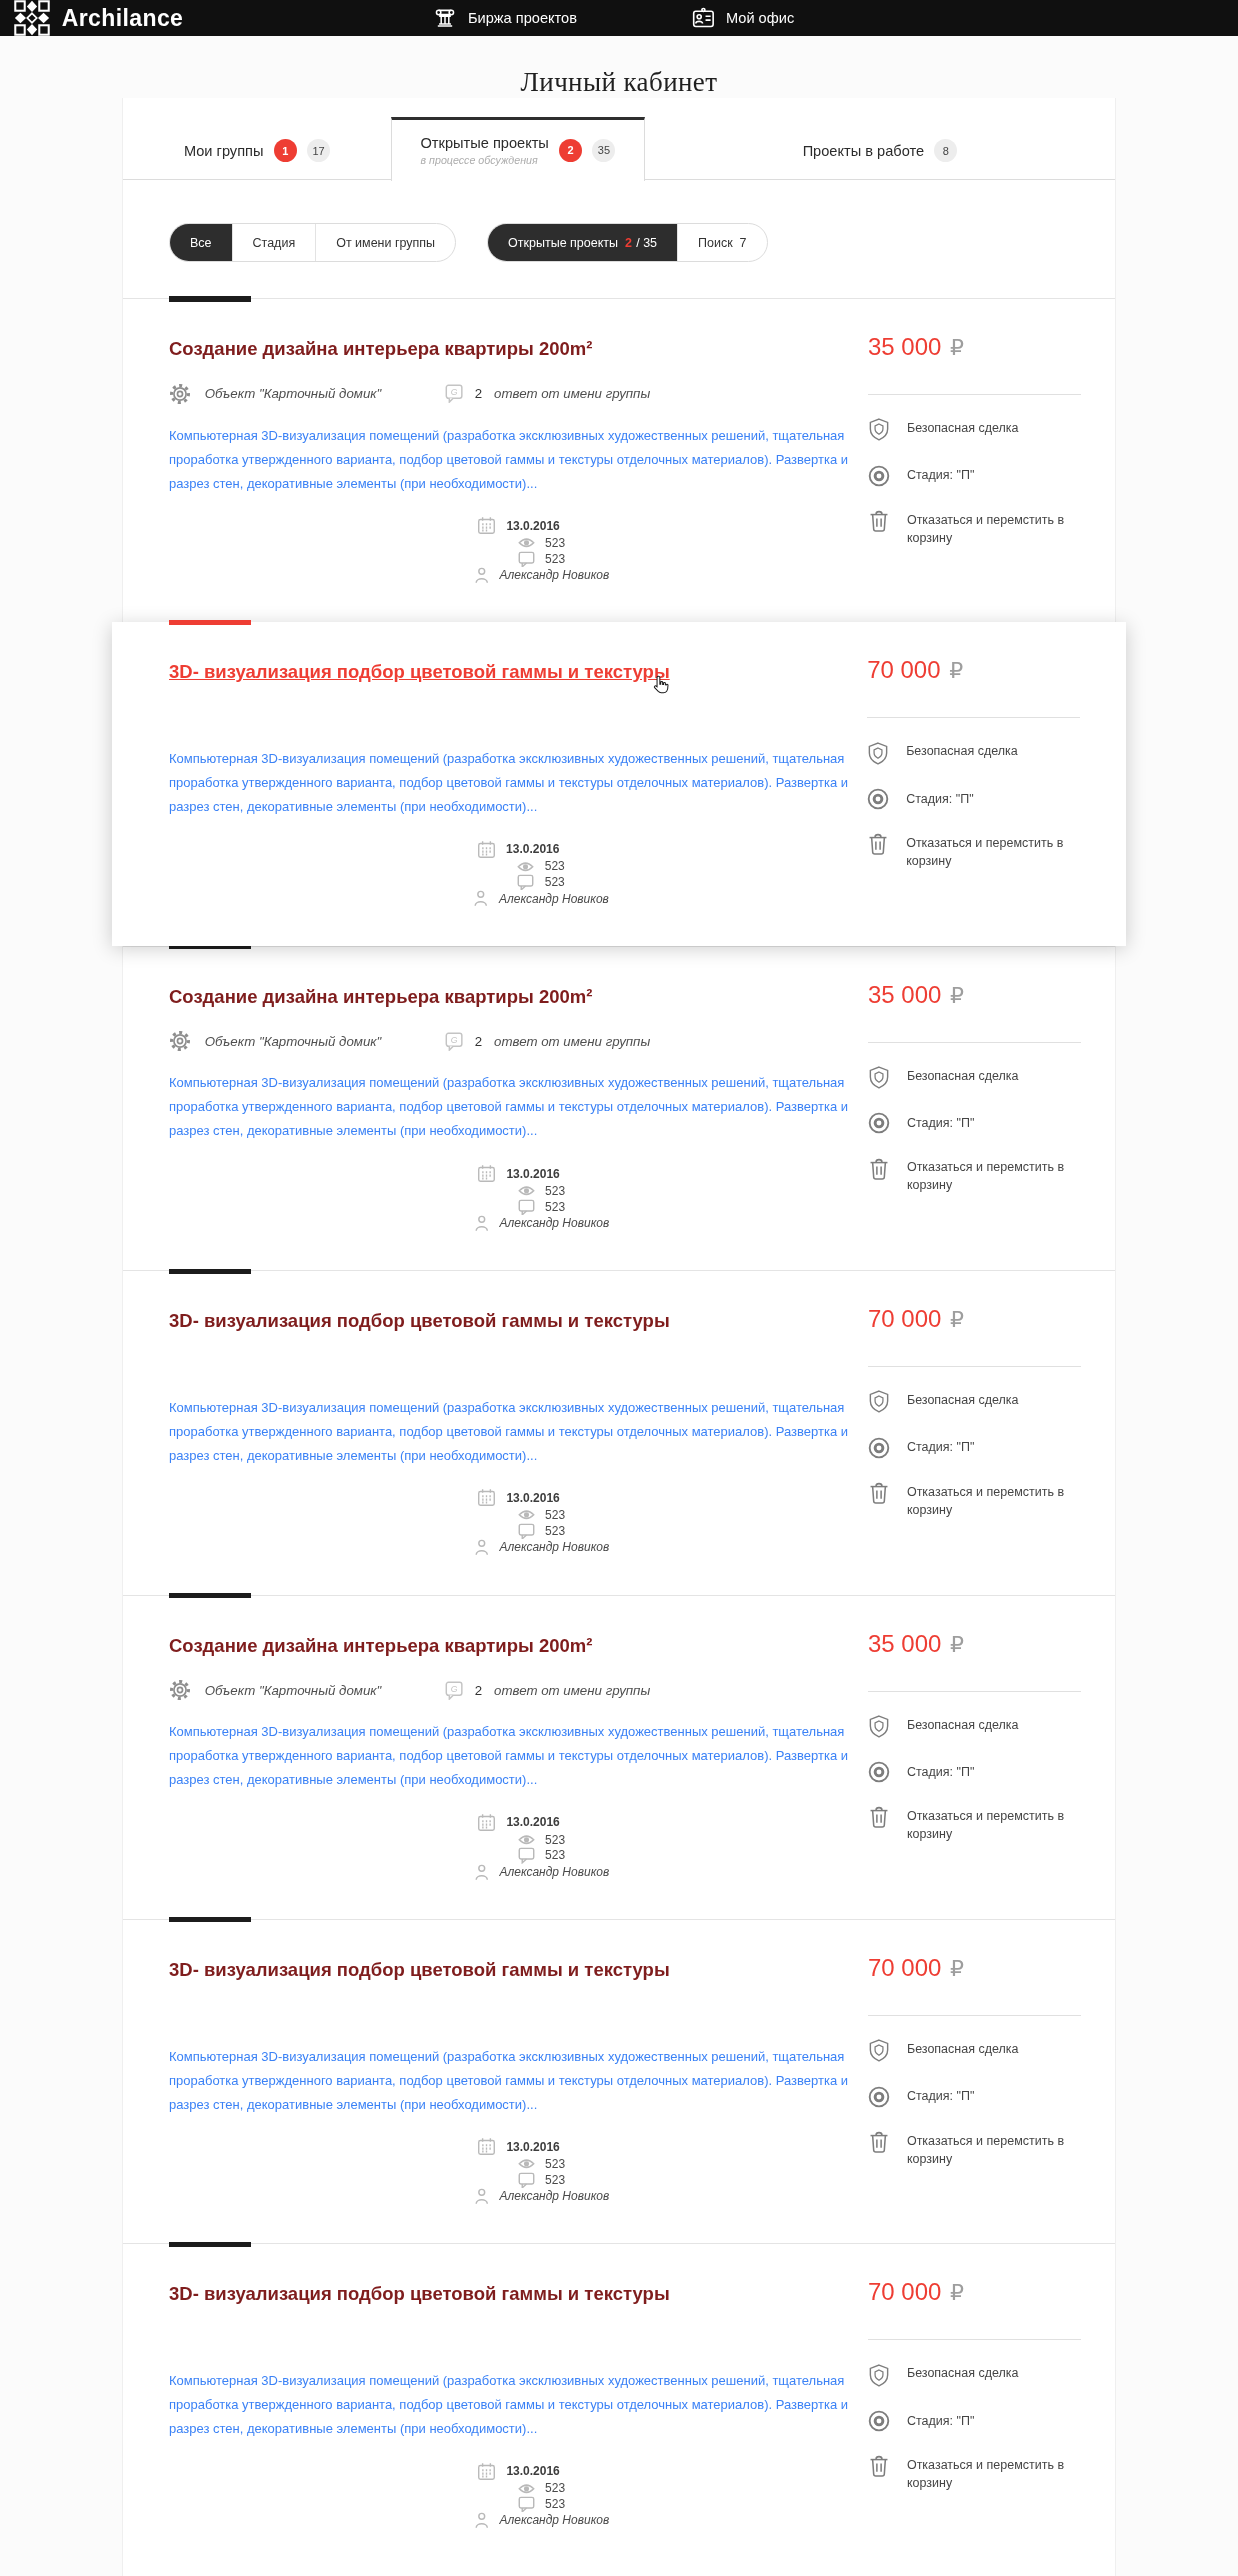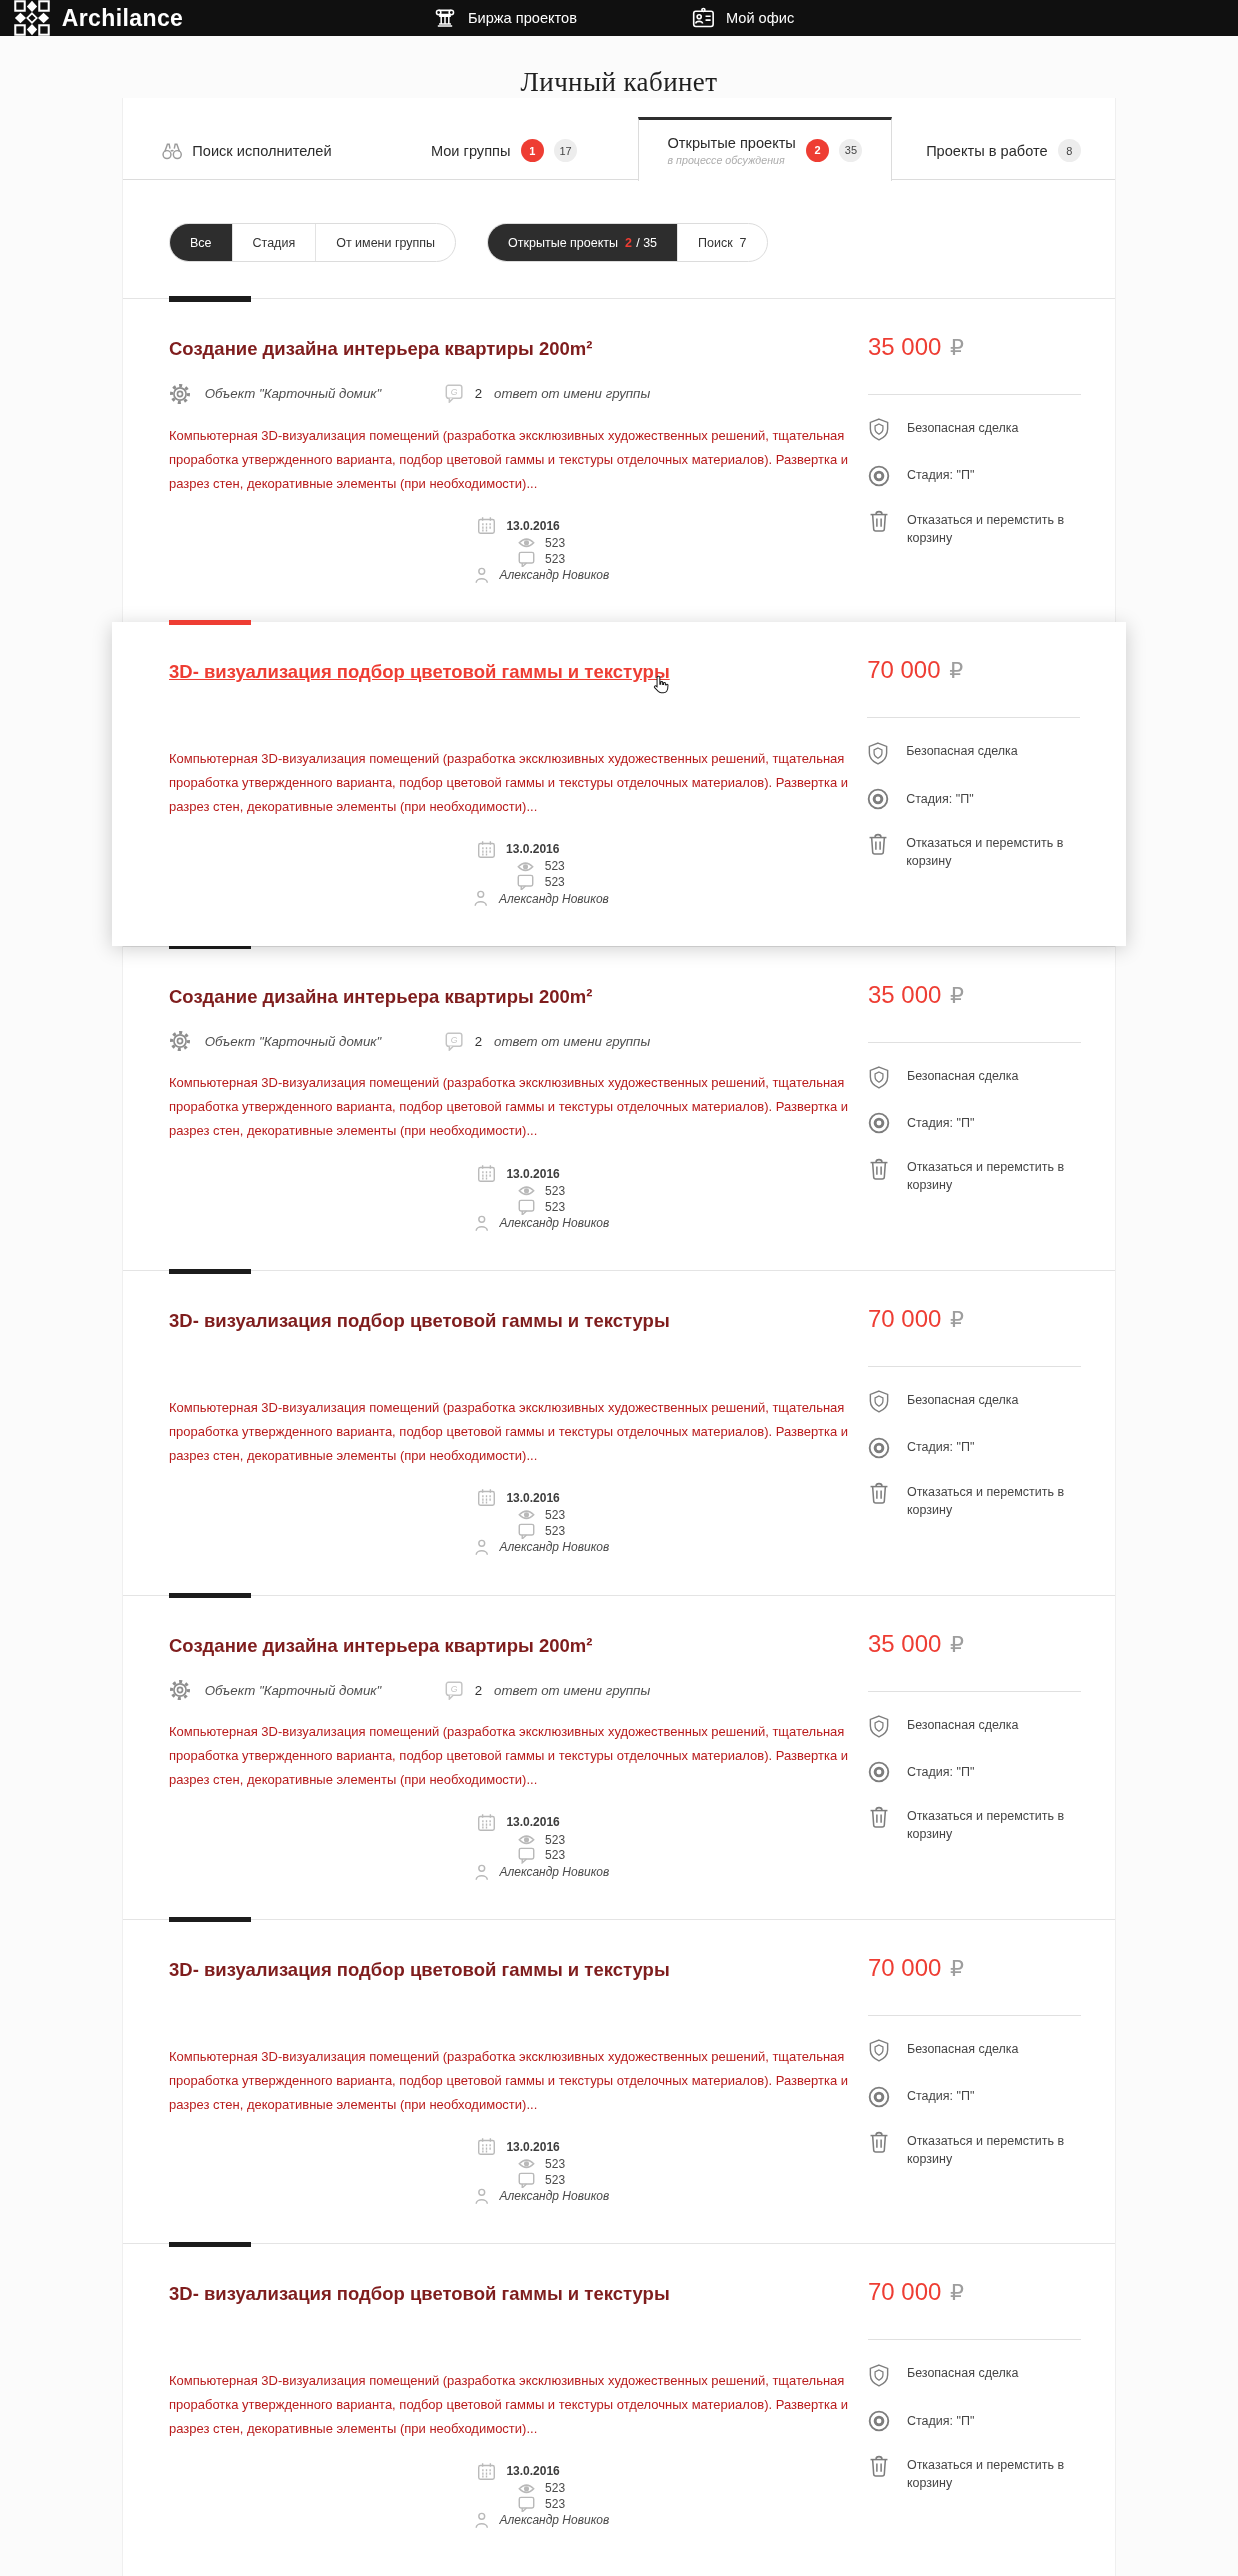--- a/index.html
+++ b/index.html
@@ -63,21 +63,21 @@
   .card.hovered{ margin:0 -11px; padding:0 46px 0 57px; background:#fff; box-shadow:0 3.4px 19px rgba(0,0,0,.2); z-index:2; border-top:none; }
   .card.hovered .dash{ left:57px; background:var(--red); }
   .card-main{ width:738px; }
   .card-title{ margin-top:39px; font-size:18.5px; font-weight:700; color:#7f1d1d; cursor:pointer; }
   .card.hovered .card-title{ color:var(--red); text-decoration:underline; }
   .meta{ margin-top:17px; height:33px; display:flex; align-items:center; }
   .meta.hiddenmeta{ visibility:hidden; }
   .meta-item{ display:flex; align-items:center; gap:13.7px; font-size:13.3px; font-style:italic; color:#4f4f4f; }
   .meta-item.replies{ margin-left:64px; gap:10.3px; }
   .meta .cnt{ font-style:normal; color:#333; margin-right:1.7px; }
-  .desc{ margin-top:13.7px; font-size:13px; color:#b91c1c; line-height:24px; max-width:728px; }
+  .desc{ margin-top:13.7px; font-size:13px; color:#3b82f6; line-height:24px; max-width:728px; }
   .stats{ margin-top:20.6px; margin-bottom:39px; display:flex; align-items:center; font-size:12px; color:#4a4a4a;flex-direction:column; }
   .stat{ display:flex; align-items:center; gap:10.3px; }
   .stat + .stat{ margin-left:46px; }
   .stat.author{ font-style:italic; }
   .stat svg{ color:#b9b9b9; }
   .stat.date{ font-weight:700; color:#3d3d3d; }
   
   .card-side{ margin-left:auto; width:225px; padding-top:34px; }
   .price{ white-space:nowrap; }
   .price .amount{ color:var(--red); font-size:24px; }
@@ -226,29 +226,20 @@
         </svg>
     <span class="nv-label">Мой офис</span>
   </div>
     </nav>
 </header>
 
 <h1 class="page-title">Личный кабинет</h1>
 
 <main class="container">
   <div class="tabs" id="tabs">
-      <div class="tab tab-1">
-    <svg width="20.6" height="20.6" viewBox="0 0 24 24" style="color:#9b9b9b" class="tb-icon">
-          <use href="#i-binoculars"></use>
-        </svg>
-    <span class="labels">
-          <span class="tb-label">Поиск исполнителей</span>
-        </span>
-
-  </div>
       <div class="tab tab-2">
 
     <span class="labels">
           <span class="tb-label">Мои группы</span>
         </span>
     <span class="badge red tb-red">1</span>
     <span class="badge gray tb-gray">17</span>
   </div>
       <div class="tab tab-3 active">
 

